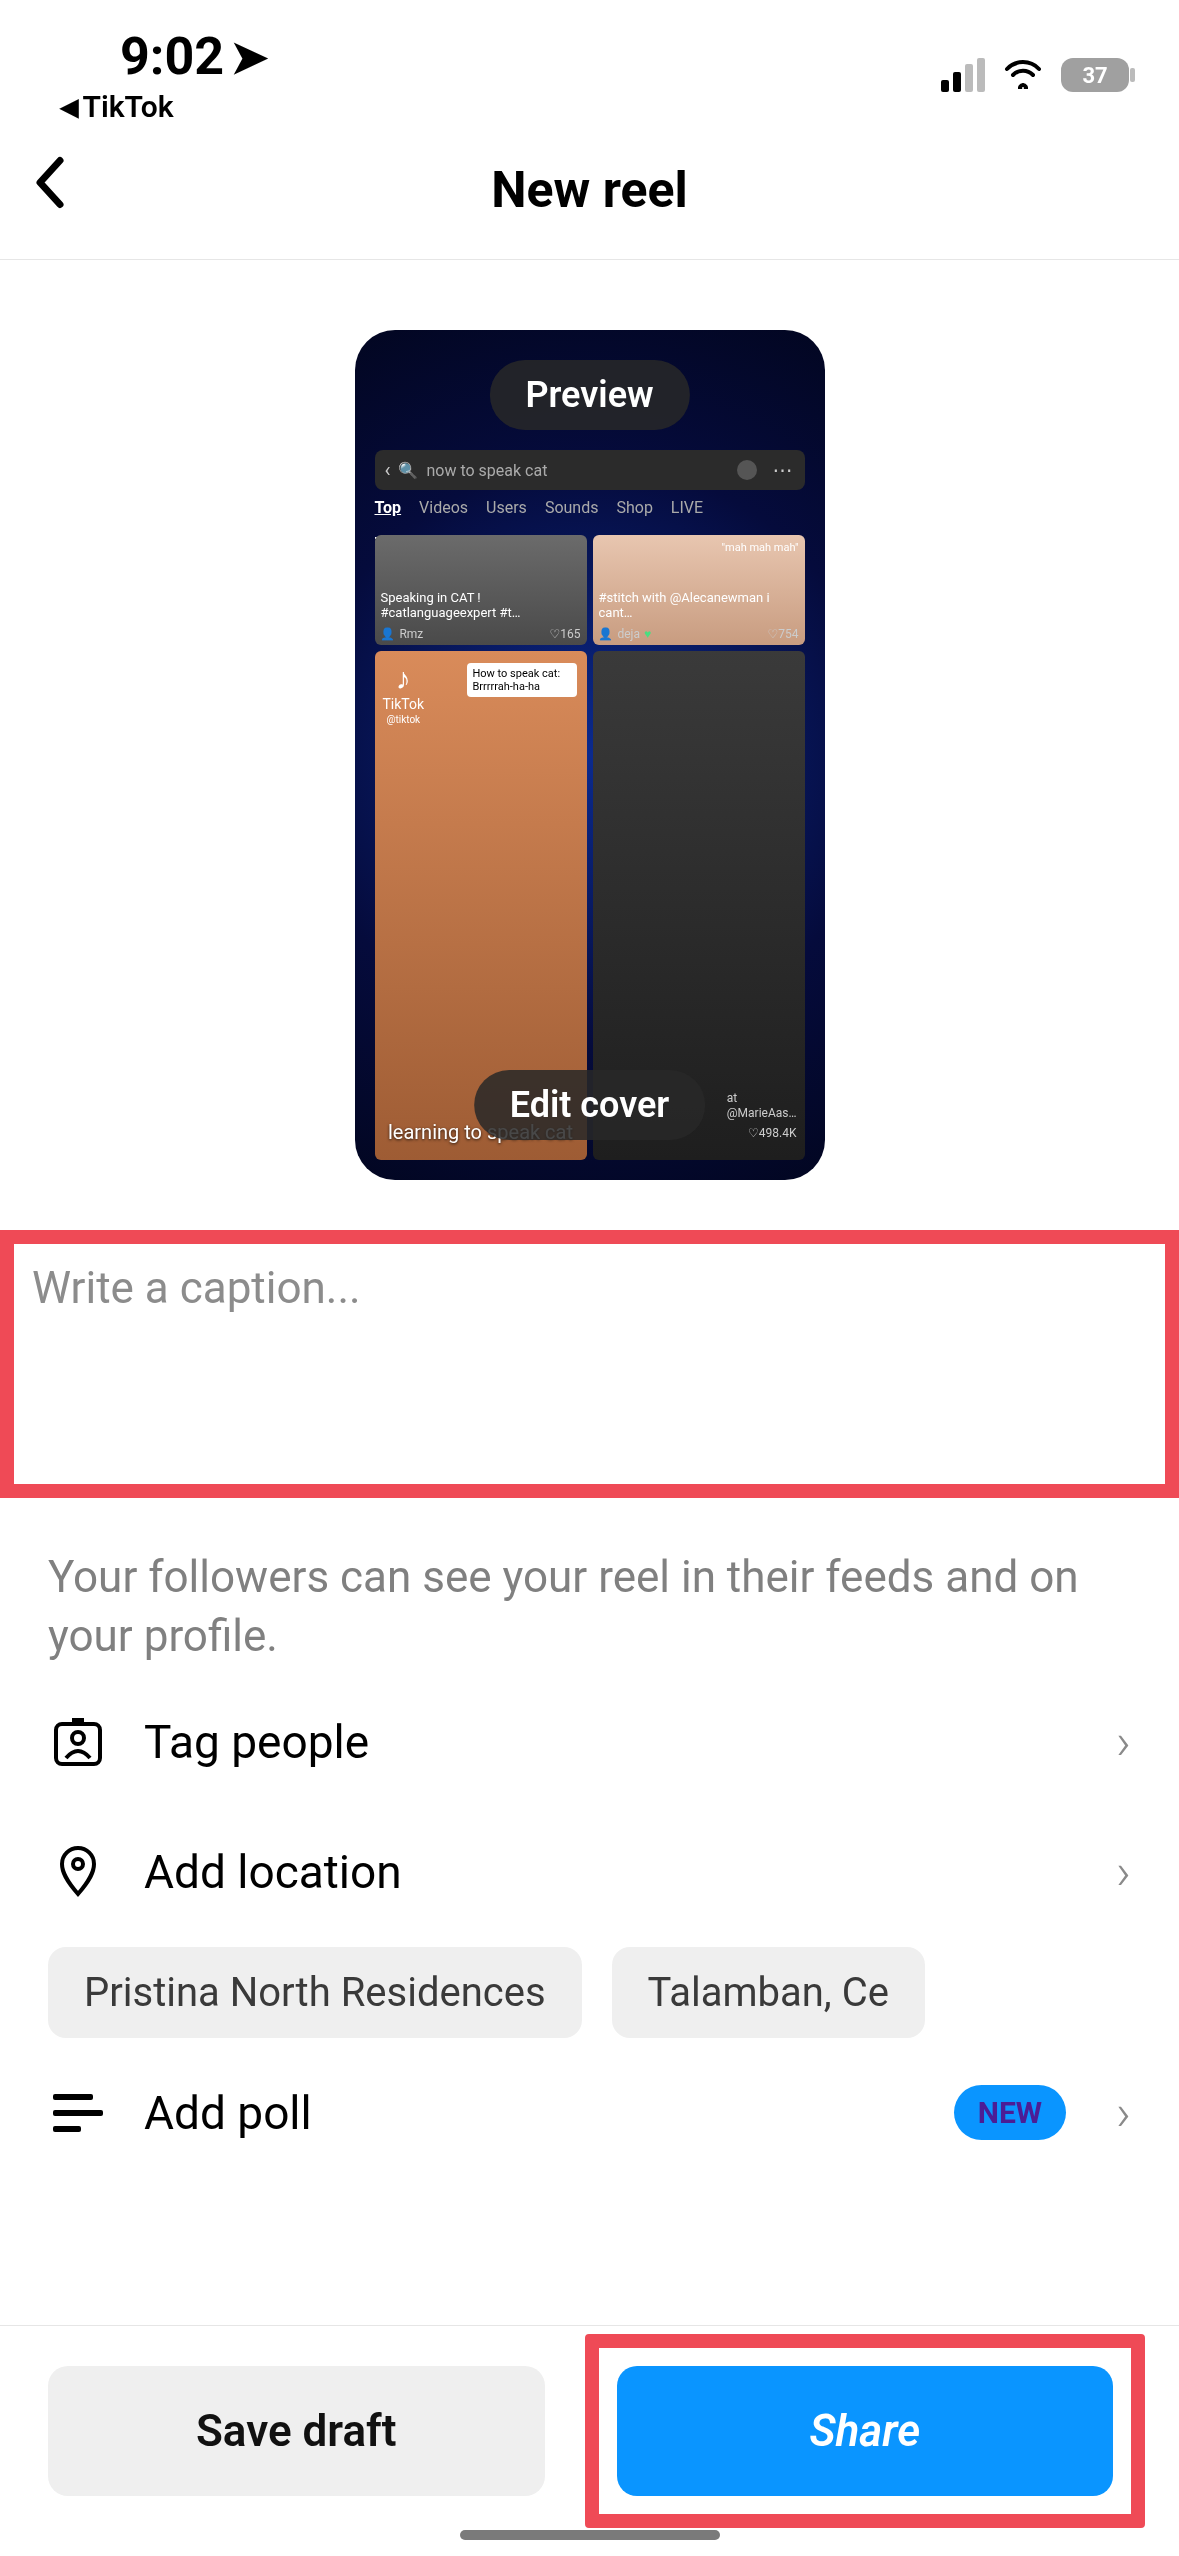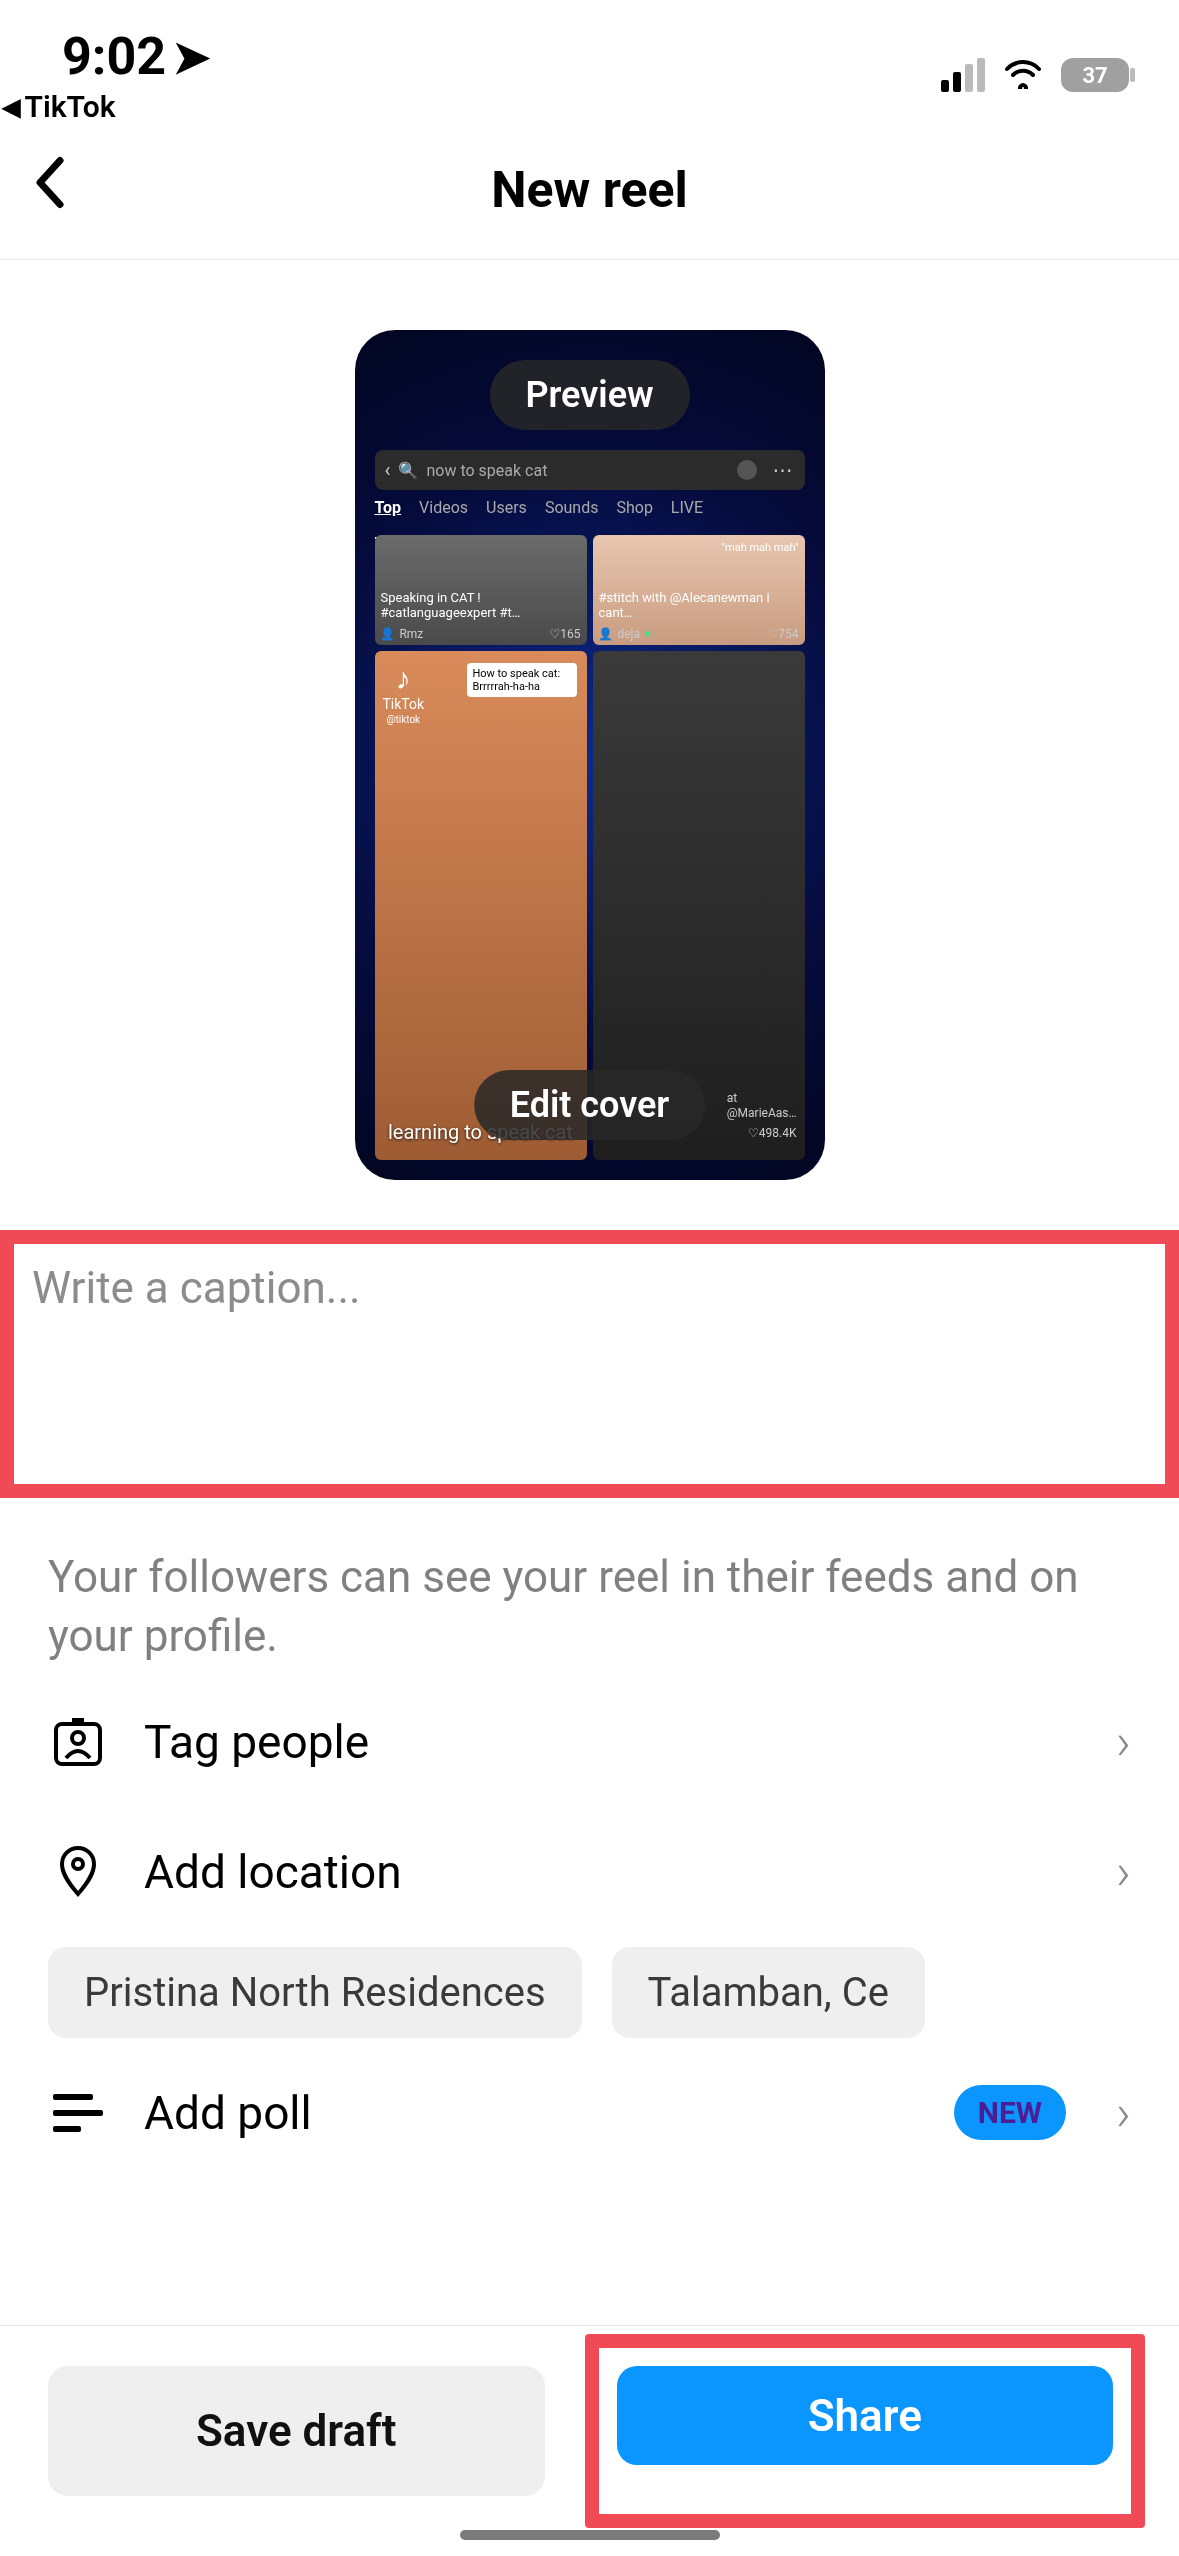--- a/index.html
+++ b/index.html
@@ -10,21 +10,21 @@
     background: #fff;
     position: relative;
     overflow: hidden;
   }
 
   
   .status-bar {
     display: flex;
     justify-content: space-between;
     align-items: center;
-    padding: 30px 50px 0 62px;
+    padding: 30px 50px 0 120px;
     height: 120px;
   }
   .status-left { display:flex; flex-direction:column; align-items:flex-start; }
   .time-row { display:flex; align-items:center; gap:6px; font-size:52px; font-weight:700; }
   .loc-arrow { font-size:46px; }
   .back-app { display:flex; align-items:center; gap:4px; font-size:30px; font-weight:600; margin-top:2px; margin-left:-60px; }
   .back-tri { font-size:24px; }
   .status-right { display:flex; align-items:center; gap:18px; }
   .signal { display:flex; align-items:flex-end; gap:4px; height:34px; }
   .signal span { width:8px; background:#000; border-radius:2px; }
@@ -168,21 +168,21 @@
     position:absolute; left:0; right:0; bottom:60px;
     border-top:1px solid #e6e6e6; padding:40px 48px 0;
     display:flex; gap:40px;
   }
   .btn {
     flex:1; height:130px; border-radius:20px; display:flex;
     align-items:center; justify-content:center; font-size:44px; font-weight:600;
   }
   .btn-draft { background:#efefef; color:#111; }
   .share-wrap { flex:1; padding:18px; border:14px solid #ef4a56; border-radius:4px; margin:-32px -14px -32px 0; }
-  .btn-share { background:#0a95ff; color:#fff; width:100%; height:99px; border-radius:20px; display:flex; align-items:center; justify-content:center; font-size:44px; font-weight:600;}
+  .btn-share { background:#0a95ff; color:#fff; width:100%; height:130px; border-radius:20px; display:flex; align-items:center; justify-content:center; font-size:44px; font-weight:600;font-style:italic;}
 
   .home-indicator {
     position:absolute; bottom:16px; left:50%; transform:translateX(-50%);
     width:260px; height:10px; background:#7a7a7a; border-radius:999px;
   }
 </style>
 </head>
 <body>
 
 <div class="status-bar">

